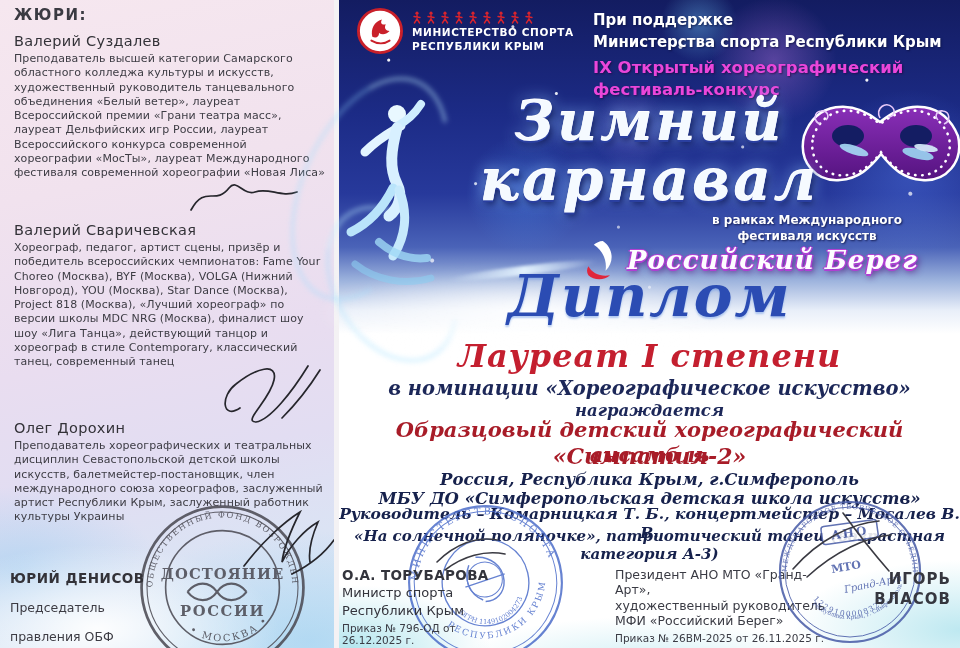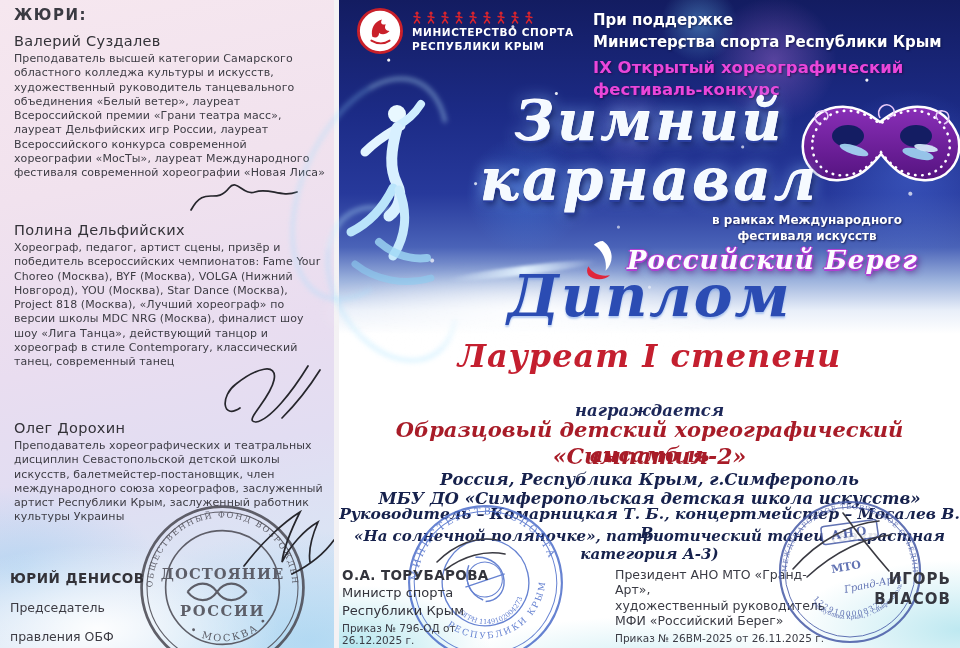--- a/index.html
+++ b/index.html
@@ -145,21 +145,21 @@
 
     <div class="jury-member jm-1">
       <div class="jury-name">Валерий Суздалев</div>
       <div class="jury-bio">Преподаватель высшей категории Самарского областного колледжа культуры и искусств, художественный руководитель танцевального объединения «Белый ветер», лауреат Всероссийской премии «Грани театра масс», лауреат Дельфийских игр России, лауреат Всероссийского конкурса современной хореографии «МосТы», лауреат Международного фестиваля современной хореографии «Новая Лиса»</div>
     </div>
     <svg class="sig sig-1" width="120" height="46" viewBox="0 0 120 46">
       <path d="M6,34 C20,8 30,30 44,12 C52,2 58,20 70,16 C84,11 96,22 112,16"></path>
     </svg>
 
     <div class="jury-member jm-2">
-      <div class="jury-name">Полина Дельфийских</div>
+      <div class="jury-name">Валерий Сваричевская</div>
       <div class="jury-bio">Хореограф, педагог, артист сцены, призёр и победитель всероссийских чемпионатов: Fame Your Choreo (Москва), BYF (Москва), VOLGA (Нижний Новгород), YOU (Москва), Star Dance (Москва), Project 818 (Москва), «Лучший хореограф» по версии школы MDC NRG (Москва), финалист шоу шоу «Лига Танца», действующий танцор и хореограф в стиле Contemporary, классический танец, современный танец</div>
     </div>
     <svg class="sig sig-2" width="120" height="72" viewBox="0 0 120 72">
       <path d="M28,52 C10,64 8,40 24,28 C44,12 66,6 62,24 C58,44 30,66 44,66 C58,64 80,36 96,10 M70,62 C84,48 98,30 108,14"></path>
     </svg>
 
     <div class="jury-member jm-3">
       <div class="jury-name">Олег Дорохин</div>
       <div class="jury-bio">Преподаватель хореографических и театральных дисциплин Севастопольской детской школы искусств, балетмейстер-постановщик, член международного союза хореографов, заслуженный артист Республики Крым, заслуженный работник культуры Украины</div>
     </div>
@@ -282,20 +282,21 @@
           <path d="M6,30 C10,38 20,42 30,40 C24,46 12,46 6,40 C4,37 4,33 6,30 Z" fill="#e0263c"></path>
         </svg>
         <div class="brand-text">Российский Берег</div>
       </div>
     </div>
 
     <div class="bottom-tint"></div>
 
     <div class="c-line diploma-title">Диплом</div>
     <div class="c-line award">Лауреат I степени</div>
+    <div class="c-line nomination">в номинации «Хореографическое искусство»</div>
     <div class="c-line awarded-label">награждается</div>
     <div class="c-line recipient-1">Образцовый детский хореографический ансамбль</div>
     <div class="c-line recipient-2">«Симпатия-2»</div>
     <div class="c-line loc-line location">Россия, Республика Крым, г.Симферополь</div>
     <div class="c-line loc-line school">МБУ ДО «Симферопольская детская школа искусств»</div>
     <div class="c-line leaders">Руководитель – Комарницкая Т. Б., концертмейстер – Мосалев В. В.</div>
     <div class="c-line performance">«На солнечной поляночке», патриотический танец (возрастная категория А-3)</div>
 
     <svg class="stamp-ministry" viewBox="0 0 160 160">
       <defs>

